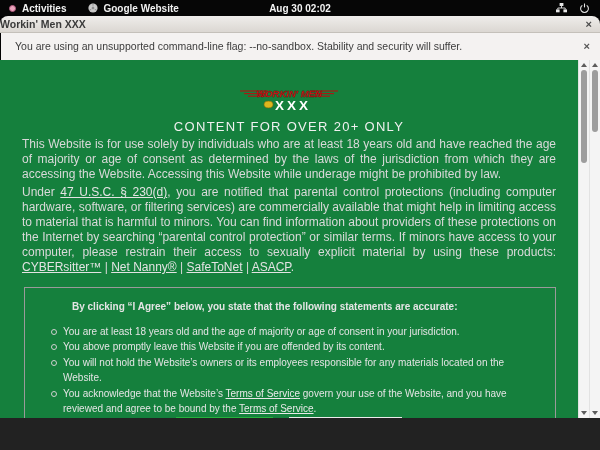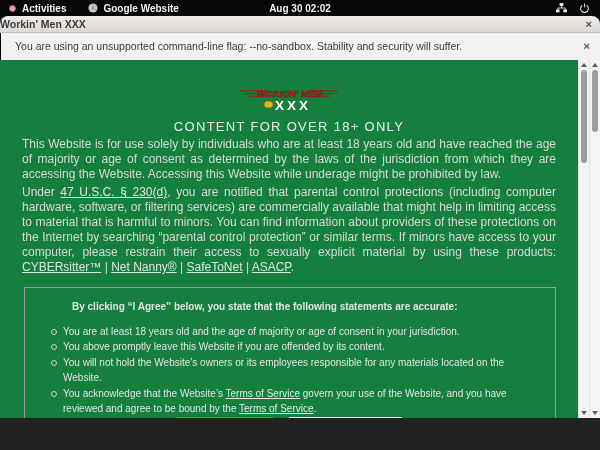--- a/index.html
+++ b/index.html
@@ -141,21 +141,21 @@
             <line x1="101" y1="6" x2="73" y2="6"></line>
             <line x1="97" y1="8.6" x2="73" y2="8.6"></line>
             <line x1="93" y1="11.2" x2="73" y2="11.2"></line>
           </g>
           <text x="52" y="12" text-anchor="middle" font-family="Liberation Sans, sans-serif" font-size="9.5" font-style="italic" font-weight="bold" fill="#d41c1c" stroke="#6e0808" stroke-width="0.35">WORKIN' MEN</text>
           <ellipse cx="31.5" cy="19.5" rx="4.5" ry="3.4" fill="#ddb61e" stroke="#7e6408" stroke-width="0.6"></ellipse>
           <text x="56" y="25" text-anchor="middle" font-family="Liberation Sans, sans-serif" font-size="13.5" font-weight="bold" fill="#ffffff" letter-spacing="3">XXX</text>
         </svg>
       </div>
 
-      <div class="page-heading">CONTENT FOR OVER 18+ ONLY</div>
+      <div class="page-heading">CONTENT FOR OVER 20+ ONLY</div>
 
       <p class="para">This Website is for use solely by individuals who are at least 18 years old and have reached the age of majority or age of consent as determined by the laws of the jurisdiction from which they are accessing the Website. Accessing this Website while underage might be prohibited by law.</p>
 
       <p class="para"><span>Under </span><a>47 U.S.C. § 230(d)</a><span>, you are notified that parental control protections (including computer hardware, software, or filtering services) are commercially available that might help in limiting access to material that is harmful to minors. You can find information about providers of these protections on the Internet by searching “parental control protection” or similar terms. If minors have access to your computer, please restrain their access to sexually explicit material by using these products: </span><a>CYBERsitter™</a><span> | </span><a>Net Nanny®</a><span> | </span><a>SafeToNet</a><span> | </span><a>ASACP</a><span>.</span></p>
 
       <div class="agreement-box">
         <div class="box-intro">By clicking “I Agree” below, you state that the following statements are accurate:</div>
         <ul>
           <li><span class="bullet"></span><span>You are at least 18 years old and the age of majority or age of consent in your jurisdiction.</span></li>
           <li><span class="bullet"></span><span>You above promptly leave this Website if you are offended by its content.</span></li>

